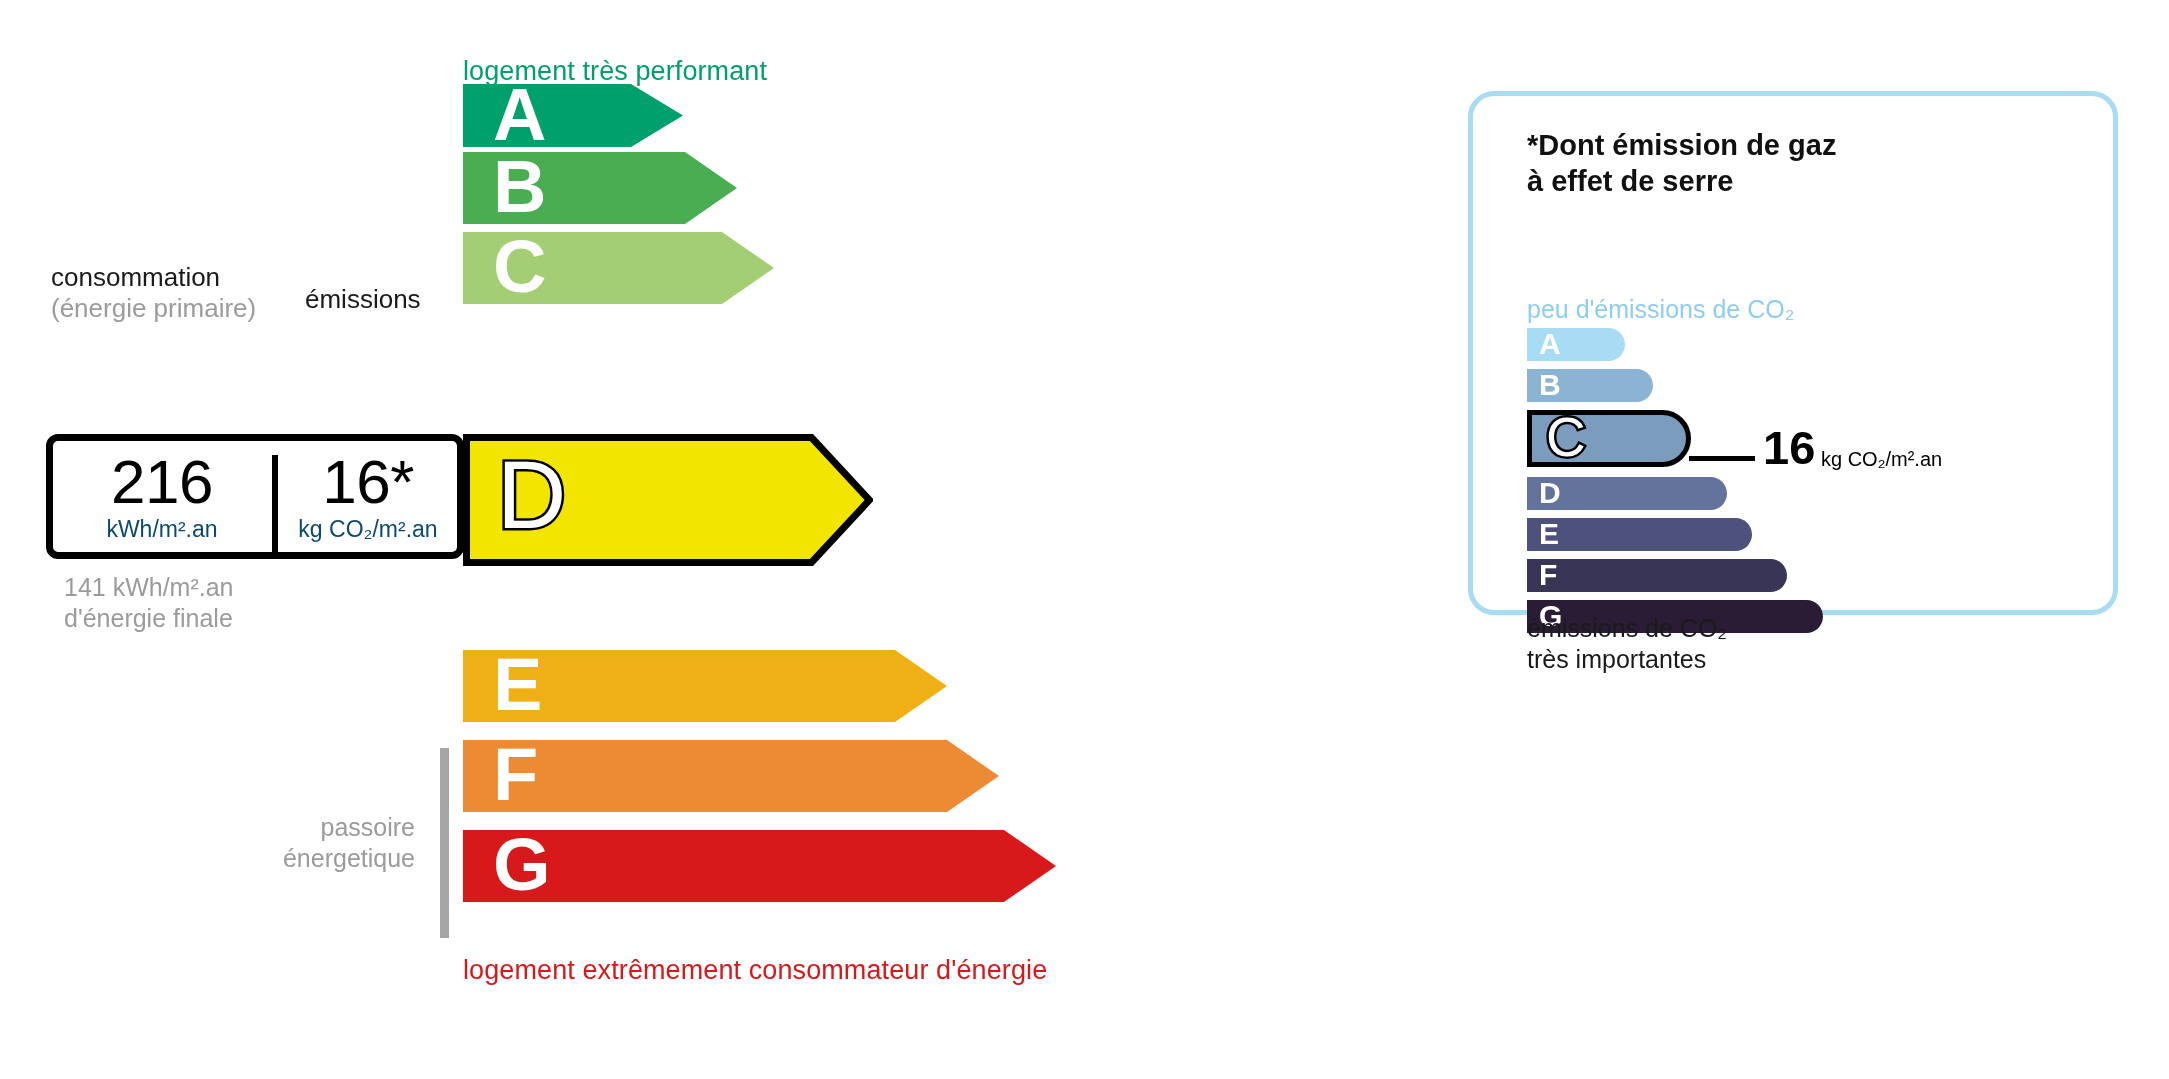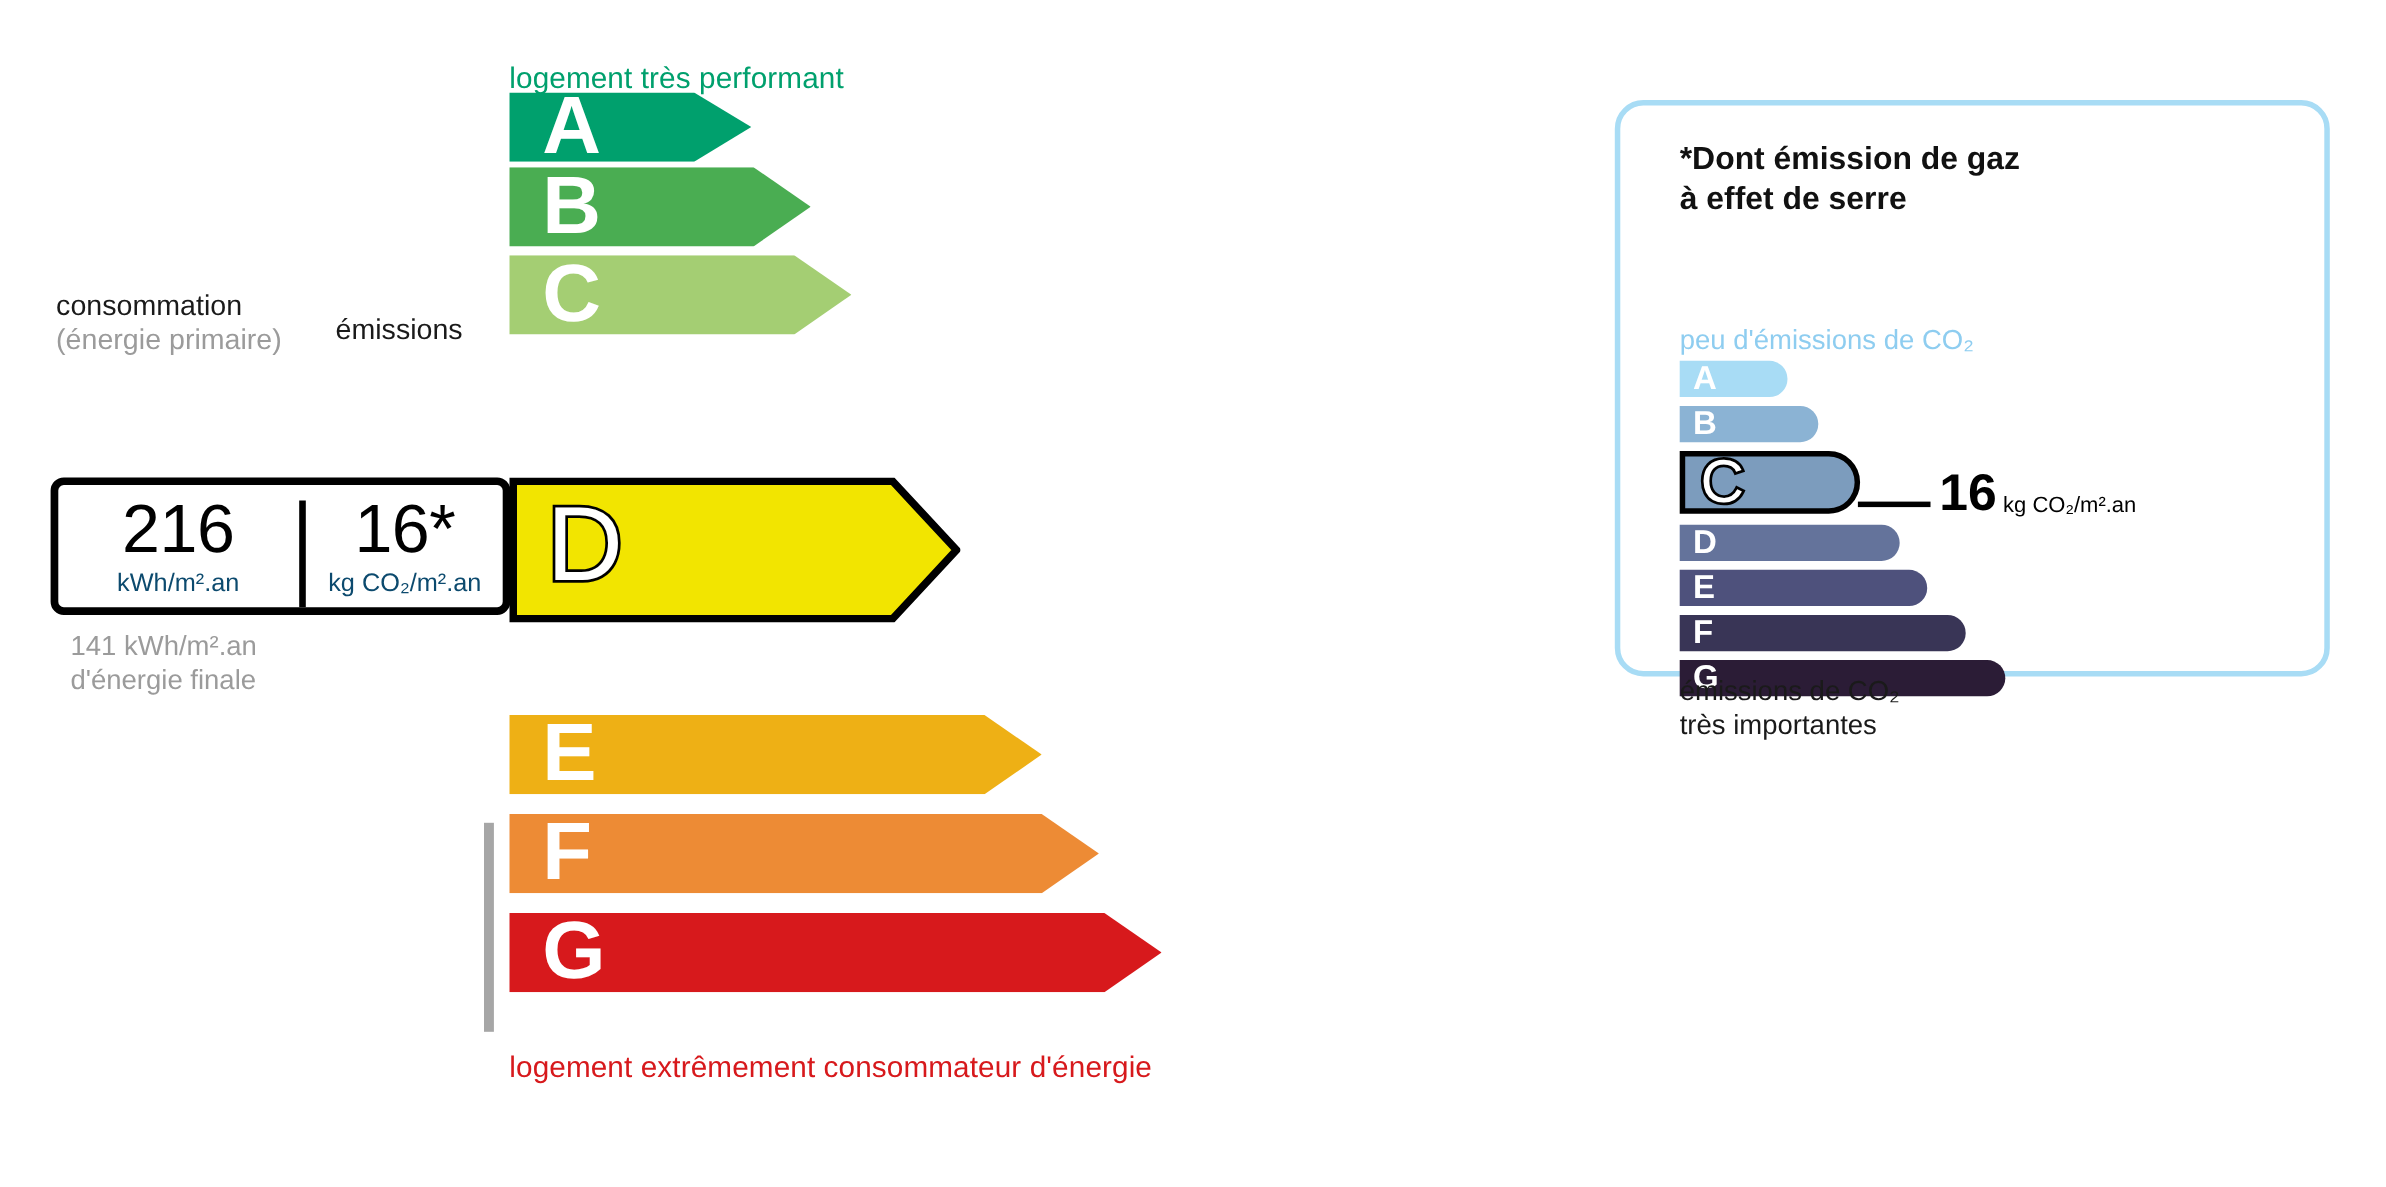--- a/index.html
+++ b/index.html
@@ -337,20 +337,24 @@
         </div>
         <div class="band" style="top: 830px; width: 593px; height: 72px;">
           <svg width="593" height="72" viewBox="0 0 593 72">
             <polygon points="0,0 541,0 593,36 541,72 0,72" fill="#d7191c"></polygon>
           </svg>
           <div class="band-letter">G</div>
         </div>
       </div>
 
     <div id="passoire-bar"></div>
+    <div id="passoire-label">
+      <span>passoire</span><br>
+      <span>énergetique</span>
+    </div>
 
     <div id="label-consumption">
       <span>consommation</span><br>
       <span class="sub">(énergie primaire)</span>
     </div>
 
     <div id="label-emissions">émissions</div>
 
     <div id="value-box">
       <div class="value-cell" id="value-cell-consumption">

